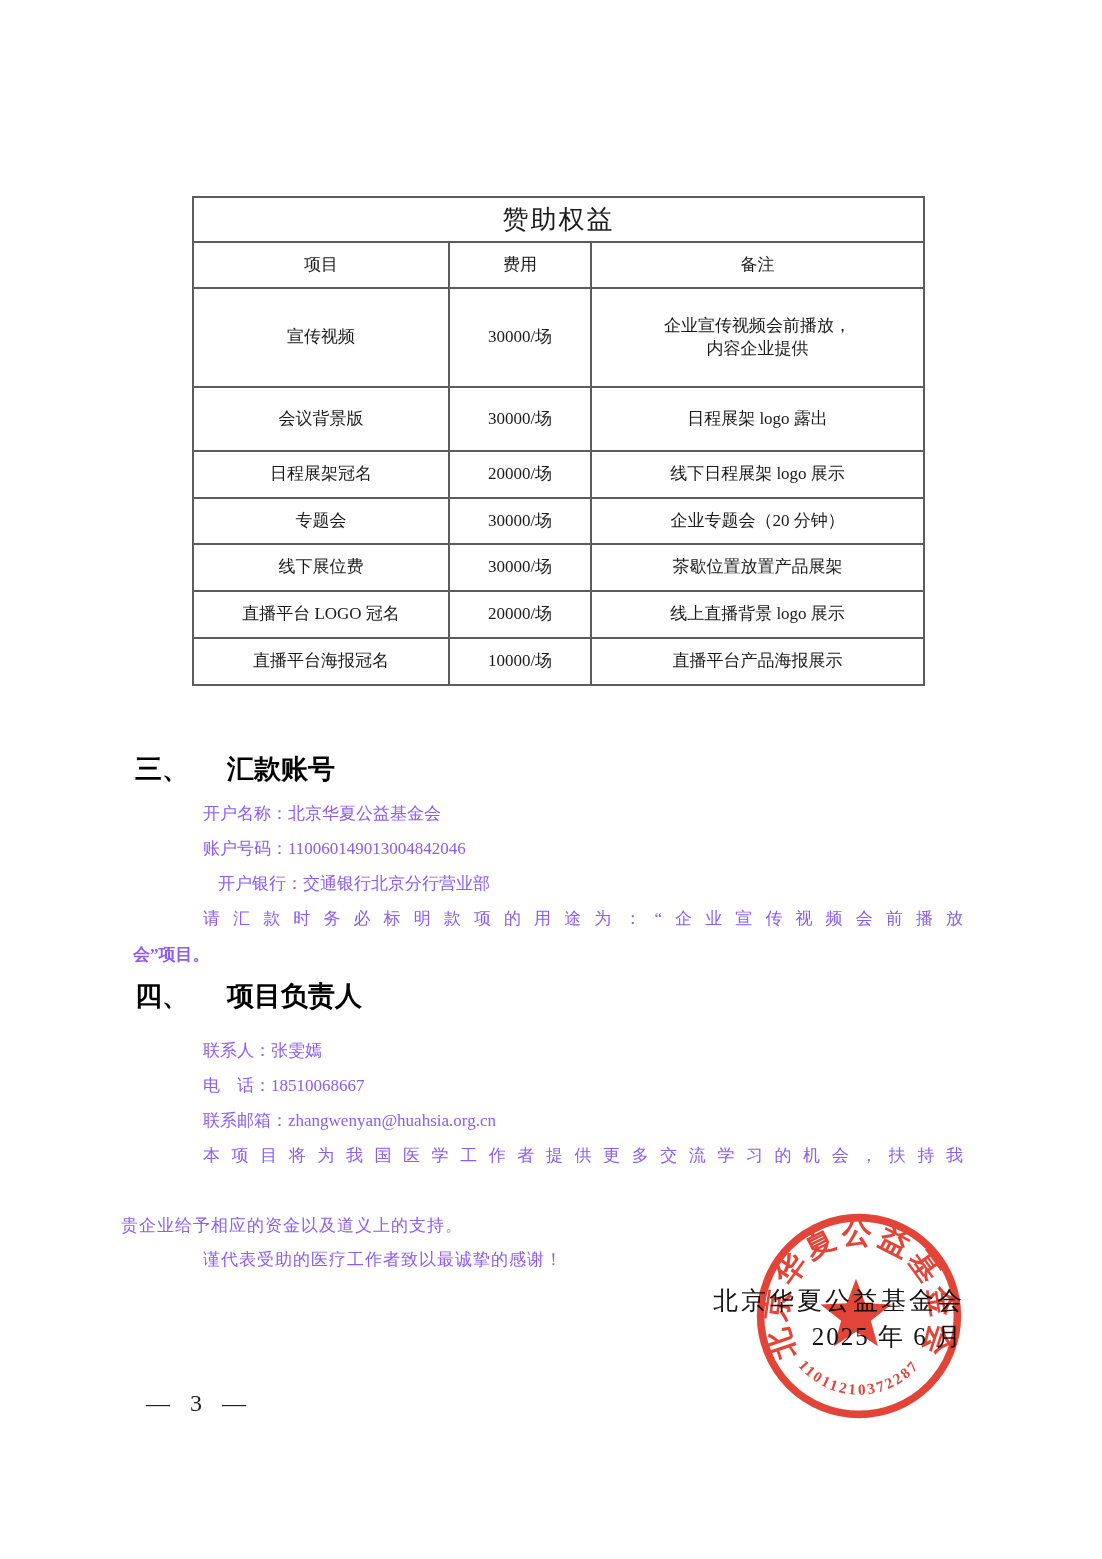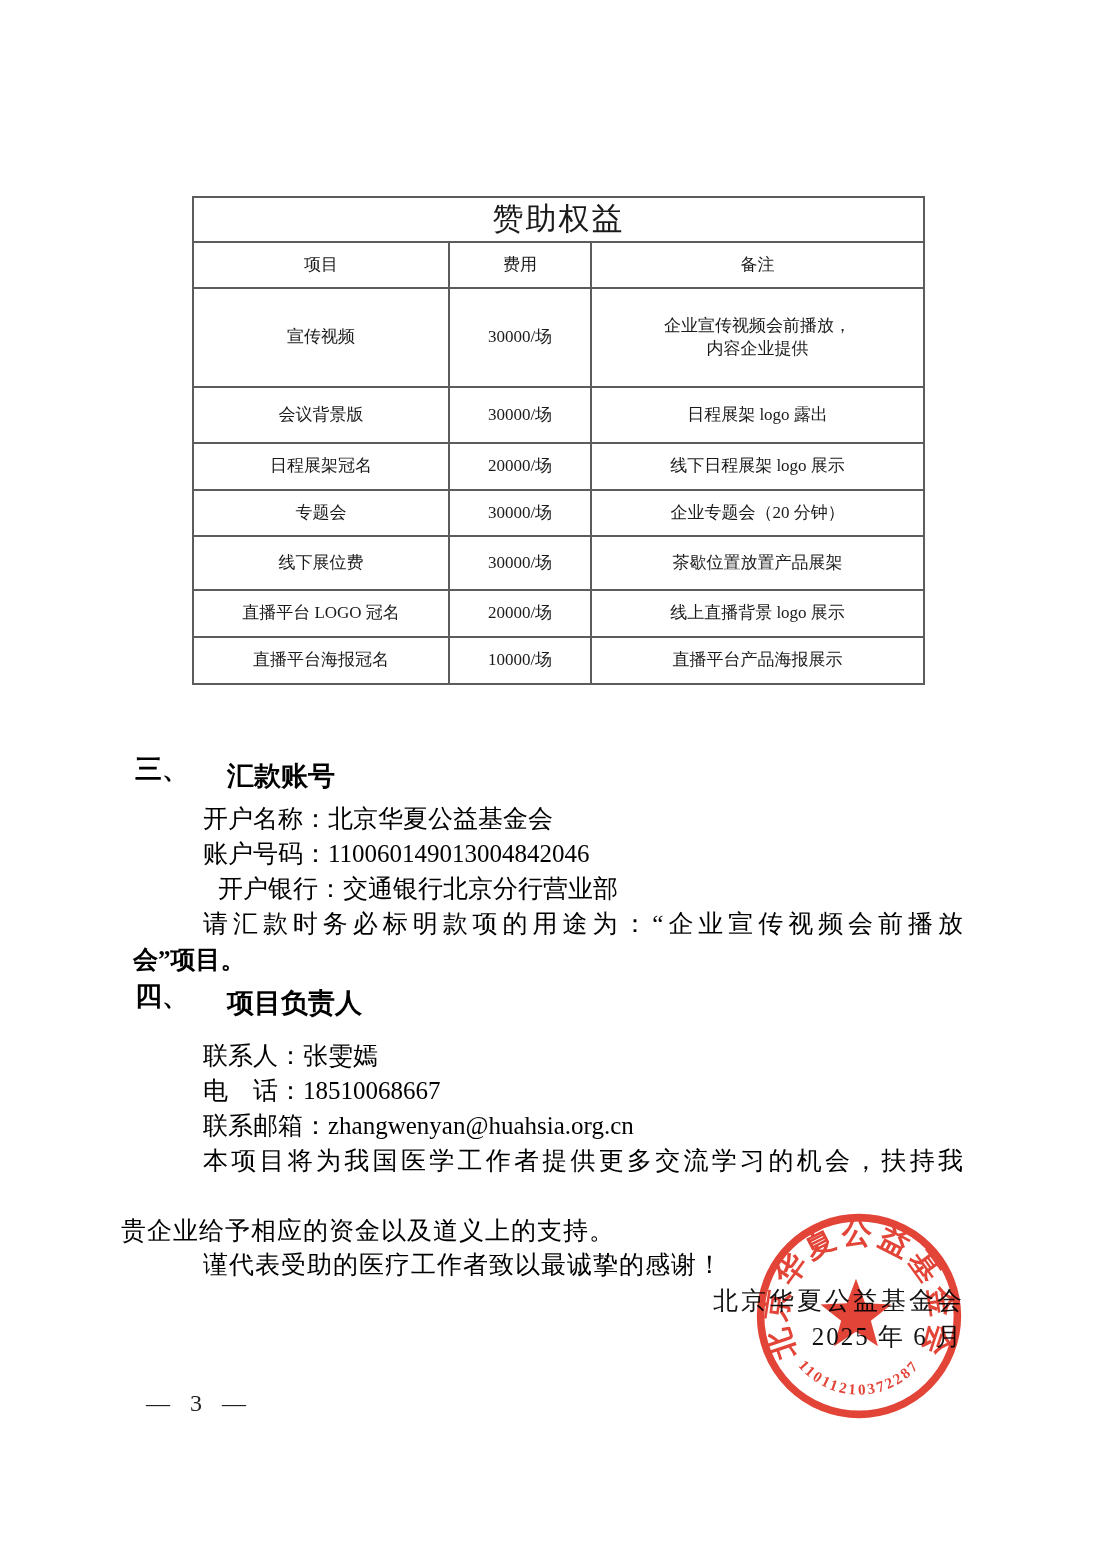--- a/index.html
+++ b/index.html
@@ -13,26 +13,26 @@
     position:absolute; left:192px; top:196px;
     border-collapse:collapse; table-layout:fixed;
     border:2px solid #3a3a3a;
   }
   .rights-table td {
     border:2px solid #5c5c5c; padding:0 4px;
     text-align:center; vertical-align:middle;
     font-size:17px; line-height:1.3; color:#1a1a1a;
     overflow:hidden;
   }
-  .rights-table .caption-cell { font-size:31px; letter-spacing:2px;border-radius:21px; }
+  .rights-table .caption-cell { font-size:26px; letter-spacing:2px;border-radius:21px; }
   
-  .line { position:absolute; font-size:25px; line-height:1.25; white-space:pre; color:#000000; }
+  .line { position:absolute; font-size:17px; line-height:1.25; white-space:pre; color:#8b5cf6; }
   .just { white-space:normal; text-align:justify; text-align-last:justify; }
   .sec-heading { position:absolute; font-weight:bold; font-size:27px; line-height:1.2; color:#000; }
-  .sec-title { position:absolute; left:92px; top:7px; font-weight:bold; }
+  .sec-title { position:absolute; left:92px; top:0; font-weight:bold; }
   .sig { position:absolute; font-size:25px; white-space:pre; color:#141414; }
   .page-number { position:absolute; left:146px; top:1390px; font-size:24px; word-spacing:14px; color:#222; }
   
   .seal {
     position:absolute; left:748px; top:1205px; width:222px; height:222px;
     mix-blend-mode:multiply; opacity:0.92; pointer-events:none;
   }
 </style>
 </head>
 <body>
@@ -55,36 +55,36 @@
       <td>备注</td>
     </tr>
     <tr style="height:99px">
       <td>宣传视频</td>
       <td>30000/场</td>
       <td>
         <div>企业宣传视频会前播放，</div>
         <div>内容企业提供</div>
       </td>
     </tr>
-    <tr style="height:56px">
+    <tr style="height:64px">
       <td>会议背景版</td>
       <td>30000/场</td>
       <td>日程展架 logo 露出</td>
     </tr>
     <tr style="height:47px">
       <td>日程展架冠名</td>
       <td>20000/场</td>
       <td>线下日程展架 logo 展示</td>
     </tr>
     <tr style="height:46px">
       <td>专题会</td>
       <td>30000/场</td>
       <td>企业专题会（20 分钟）</td>
     </tr>
-    <tr style="height:54px">
+    <tr style="height:47px">
       <td>线下展位费</td>
       <td>30000/场</td>
       <td>茶歇位置放置产品展架</td>
     </tr>
     <tr style="height:47px">
       <td>直播平台 LOGO 冠名</td>
       <td>20000/场</td>
       <td>线上直播背景 logo 展示</td>
     </tr>
     <tr style="height:47px">

